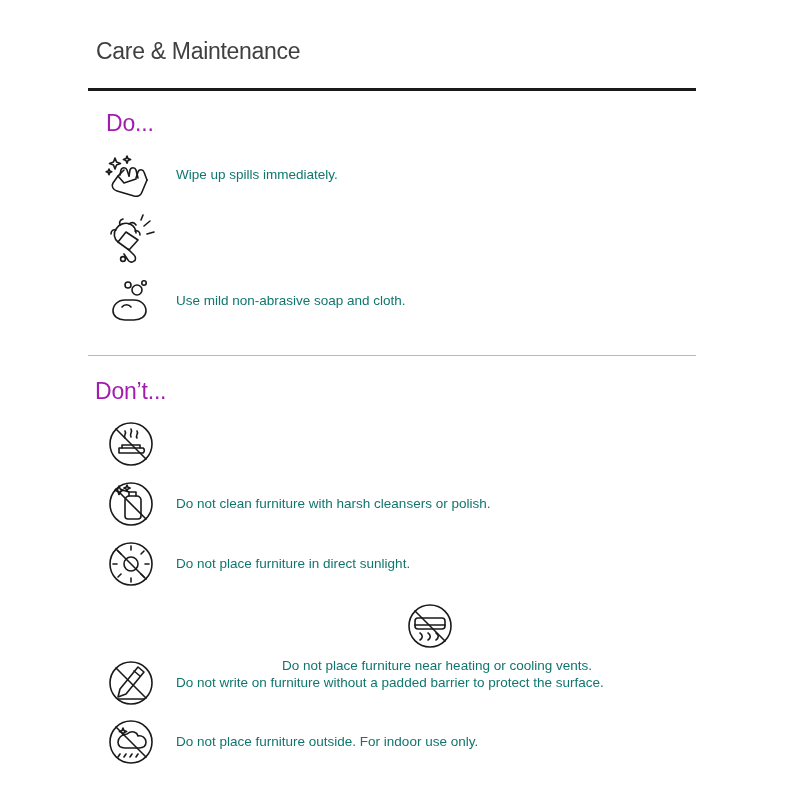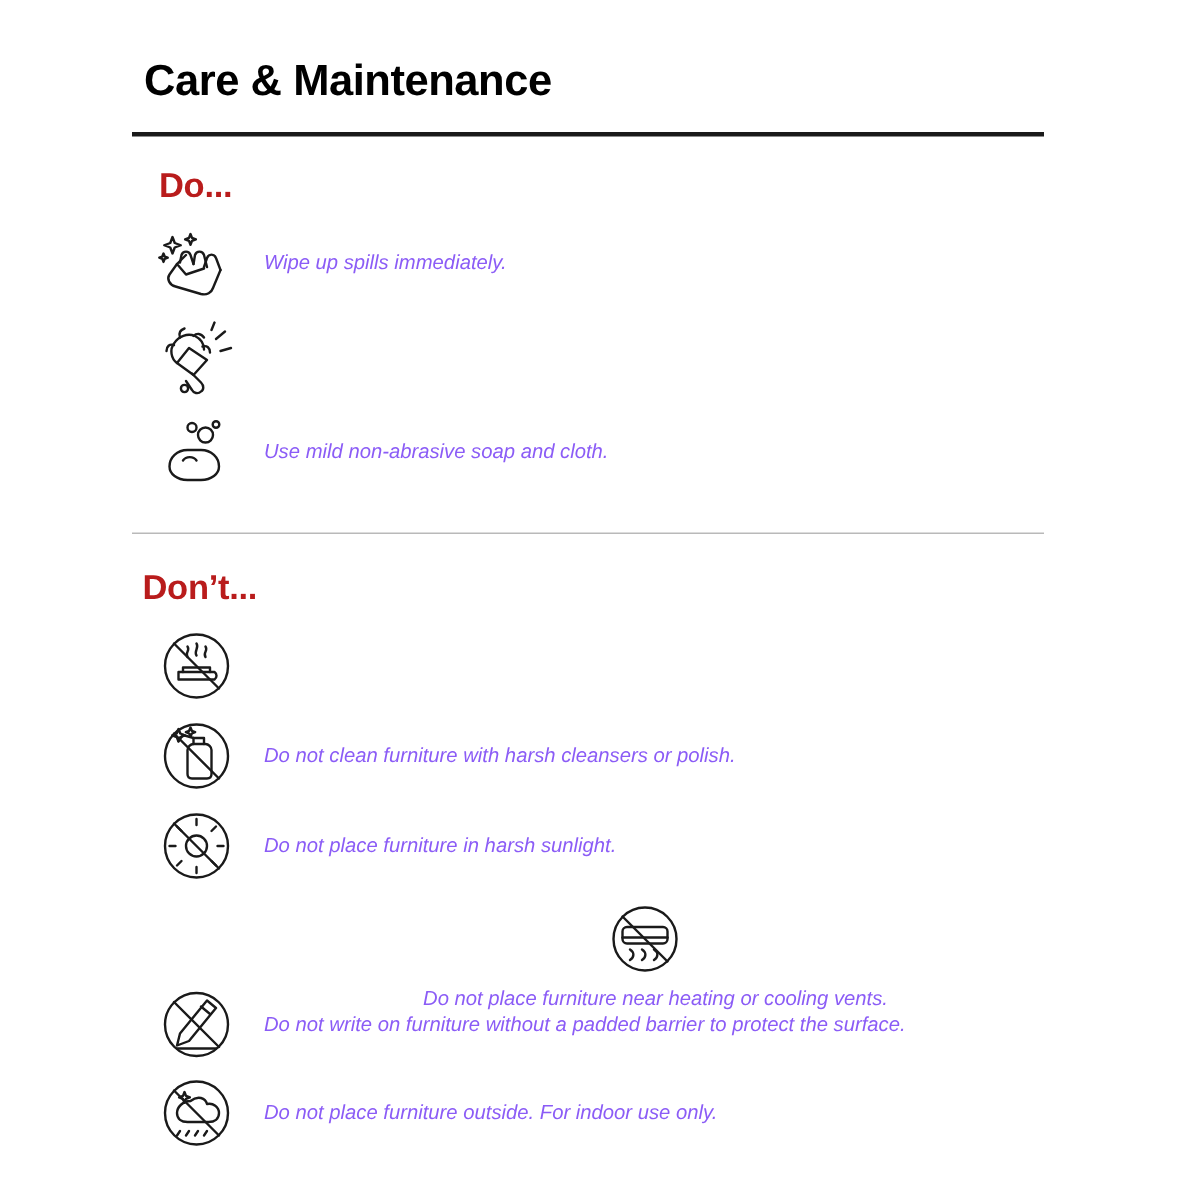--- a/index.html
+++ b/index.html
@@ -18,46 +18,46 @@
     position: relative;
     width: 800px;
     height: 800px;
     box-sizing: border-box;
     padding: 0;
   }
   .title {
     position: absolute;
     left: 96px;
     top: 38px;
-    font-size: 29px;
-    font-weight: bold;
+    font-size: 23px;
+    font-weight: normal;
     letter-spacing: -0.3px;
-    color: #000000;
+    color: #404040;
   }
   .rule-heavy {
     position: absolute;
     left: 88px;
     top: 88px;
     width: 608px;
     height: 3px;
     background: #1a1a1a;
   }
   .rule-light {
     position: absolute;
     left: 88px;
     top: 355px;
     width: 608px;
     height: 1px;
     background: #b9b9b9;
   }
   .section-heading {
     position: absolute;
     font-size: 23px;
-    font-weight: bold;
-    color: #b91c1c;
+    font-weight: normal;
+    color: #a21caf;
     letter-spacing: -0.2px;
   }
   #do-heading { left: 106px; top: 110px; }
   #dont-heading { left: 95px; top: 378px; }
 
   .row {
     position: absolute;
     display: flex;
     align-items: center;
     left: 100px;
@@ -65,24 +65,23 @@
   }
   .row .icon-wrap {
     width: 62px;
     flex: 0 0 62px;
     display: flex;
     align-items: center;
     justify-content: center;
   }
   .row .row-text {
     font-size: 13.5px;
-    color: #8b5cf6;
+    color: #0f766e;
     line-height: 1.3;
     padding-left: 14px;
-    font-style: italic;
   }
 
   
   #do-row-0 { top: 152px; }
   #do-row-1 { top: 214px; }
   #do-row-2 { top: 277px; }
 
   
   #dont-row-0 { top: 416px; }
   #dont-row-1 { top: 476px; }
@@ -204,21 +203,21 @@
           <path d="M28 46 v-4"></path>
           <path d="M14 28 h-4"></path>
           <path d="M46 28 h-4"></path>
           <path d="M18 18 l-3 -3"></path>
           <path d="M41 41 l-3 -3"></path>
           <path d="M38 18 l3 -3"></path>
           <path d="M15 41 l3 -3"></path>
         </g>
       </svg>
     </div>
-    <div class="row-text">Do not place furniture in harsh sunlight.</div>
+    <div class="row-text">Do not place furniture in direct sunlight.</div>
   </div>
 
   <div class="row" id="dont-row-3">
     <div class="icon-wrap">
       <svg width="56" height="56" viewBox="0 0 56 56">
         <g fill="none" stroke="#1a1a1a" stroke-width="1.6" stroke-linecap="round" stroke-linejoin="round">
           <circle cx="28" cy="28" r="21"></circle>
           <path d="M13 13 L43 43"></path>
           <rect x="13" y="20" width="30" height="11" rx="3"></rect>
           <path d="M13 27 h30"></path>

